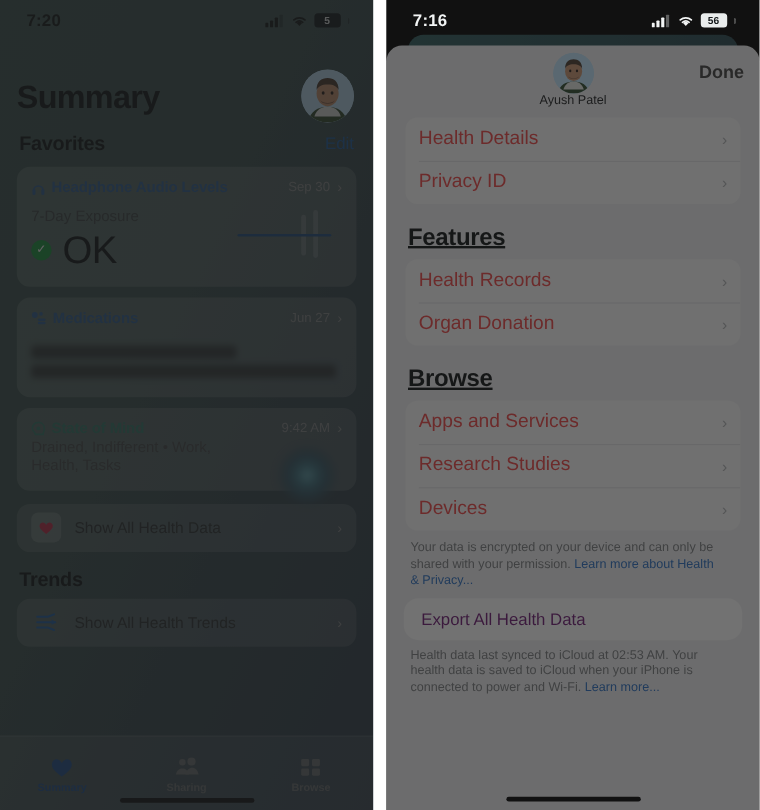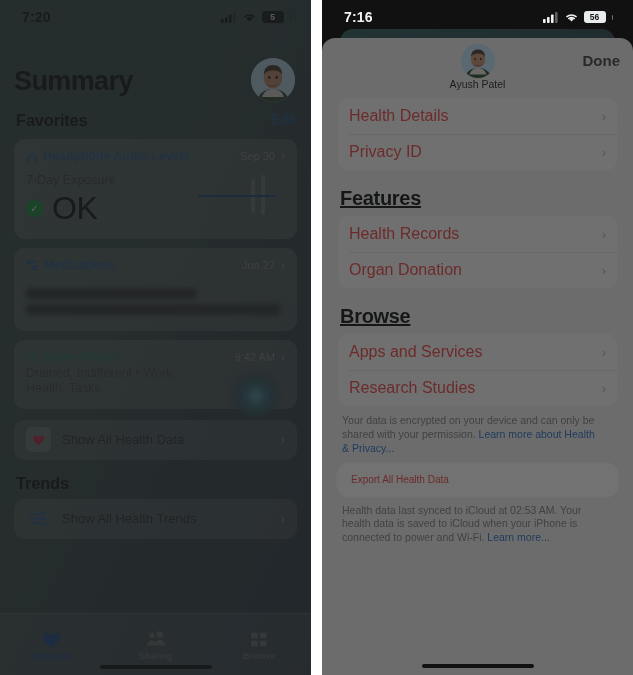--- a/index.html
+++ b/index.html
@@ -197,21 +197,21 @@
     font-size: 10.5px; color: #7b7e81; line-height: 1.32;
     margin: 8px 15px 0 4px;
   }
   .foot-link { color: #2a6fc4; }
   .export-btn {
     background: #ffffff; border: 2px solid #ffffff; border-radius: 11px;
     height: 32px; display: flex; align-items: center;
     padding: 0 11px; margin-top: 8px;
     box-shadow: 0 0 0 1.5px rgba(255,255,255,.9);
   }
-  .export-label { font-size: 10px; color: #ef4444; }
+  .export-label { font-size: 14px; color: #701a75; }
   .r-home-ind {
     position: absolute; bottom: 7px; left: 50%; transform: translateX(-50%);
     width: 112px; height: 4px; border-radius: 3px; background: #111; z-index: 45;
   }
 </style>
 </head>
 <body>
 
 <div class="stage">
 
@@ -455,20 +455,24 @@
         <div class="g-title">Browse</div>
         <div class="group">
           <div class="grow">
             <span class="grow-label">Apps and Services</span>
             <span class="grow-chev">›</span>
           </div>
           <div class="grow">
             <span class="grow-label">Research Studies</span>
             <span class="grow-chev">›</span>
           </div>
+          <div class="grow">
+            <span class="grow-label">Devices</span>
+            <span class="grow-chev">›</span>
+          </div>
         </div>
 
         <div class="foot-note">
           <span>Your data is encrypted on your device and can only be shared with your permission.</span>
           <span class="foot-link">Learn more about Health &amp; Privacy...</span>
         </div>
 
         <div class="export-btn">
           <span class="export-label">Export All Health Data</span>
         </div>

